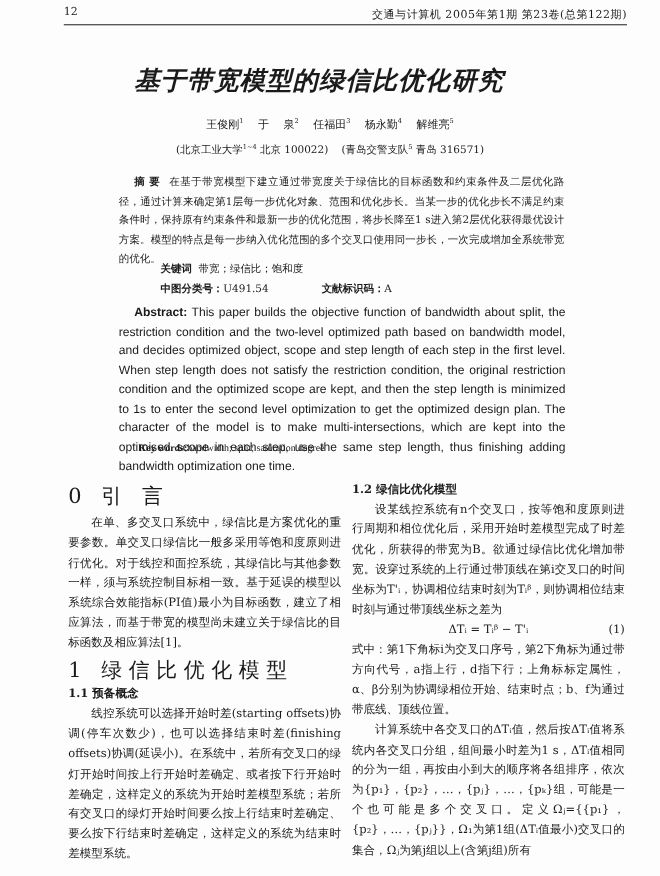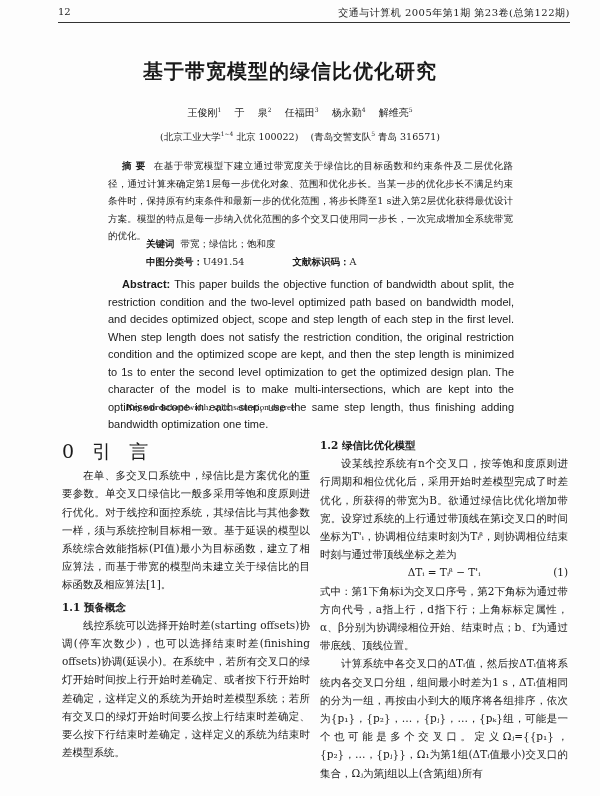--- a/index.html
+++ b/index.html
@@ -4,21 +4,21 @@
 <style>
   html, body { margin:0; padding:0; }
   body {
     width:600px; height:796px; overflow:hidden; background:#fdfdfd; color:#1a1a1a;
     font-family:"DejaVu Serif", "Liberation Serif", serif; position:relative;
   }
   .hdr { position:absolute; top:4px; left:58px; right:30px; height:18px; font-size:10px; }
   .hdr .pno { position:absolute; left:0; top:2px; }
   .hdr .jr { position:absolute; right:0; top:2px; letter-spacing:0.5px; }
   .hdr-rule { position:absolute; top:22px; left:58px; right:30px; border-top:1px solid #333; }
-  .title { position:absolute; top:58px; left:0; width:580px; text-align:center; font-size:20px; font-weight:bold; letter-spacing:1px; }
+  .title { position:absolute; top:58px; left:0; width:580px; text-align:center; font-size:23px; font-weight:bold; letter-spacing:1px;font-style:italic; }
   .authors { position:absolute; top:106px; left:0; width:600px; text-align:center; font-size:10px; word-spacing:10px; }
   .affil { position:absolute; top:130px; left:0; width:600px; text-align:center; font-size:9.5px; }
   sup { font-size:6px; }
   .abs-cn { position:absolute; top:157px; left:108px; width:405px; font-size:9.5px; line-height:17.5px; text-indent:14px; text-align:justify; }
   .abs-cn .lab { font-weight:bold; margin-right:8px; }
   .meta { position:absolute; left:122px; font-size:9.5px; }
   .meta .lab { font-weight:bold;margin-left:24px; }
   .abs-en { position:absolute; top:276px; left:108px; width:406px; font-size:11px; line-height:17.5px; text-indent:14px; text-align:justify; font-family:Liberation Sans, sans-serif; }
   .abs-en .lab { font-weight:bold; }
   .kw-en { position:absolute; top:402px; left:126px; font-size:9px; font-family:"Liberation Serif", serif; }
@@ -74,20 +74,21 @@
   <span class="lab">Abstract:</span> <span>This paper builds the objective function of bandwidth about split, the restriction condition and the two-level optimized path based on bandwidth model, and decides optimized object, scope and step length of each step in the first level. When step length does not satisfy the restriction condition, the original restriction condition and the optimized scope are kept, and then the step length is minimized to 1s to enter the second level optimization to get the optimized design plan. The character of the model is to make multi-intersections, which are kept into the optimised scope in each step, use the same step length, thus finishing adding bandwidth optimization one time.</span>
 </div>
 
 <div class="kw-en">
   <span class="lab">Key words:</span><span>bandwidth; split; saturation degree</span>
 </div>
 
 <div class="col left" style="top:442px;">
   <div class="h1">0 引 言</div>
   <p class="p" style="margin-top:6px;">在单、多交叉口系统中，绿信比是方案优化的重要参数。单交叉口绿信比一般多采用等饱和度原则进行优化。对于线控和面控系统，其绿信比与其他参数一样，须与系统控制目标相一致。基于延误的模型以系统综合效能指标(PI值)最小为目标函数，建立了相应算法，而基于带宽的模型尚未建立关于绿信比的目标函数及相应算法[1]。</p>
+  <div class="h1" style="margin-top:6px;">1 绿信比优化模型</div>
   <div class="h2" style="margin-top:4px;">1.1 预备概念</div>
   <p class="p">线控系统可以选择开始时差(starting offsets)协调(停车次数少)，也可以选择结束时差(finishing offsets)协调(延误小)。在系统中，若所有交叉口的绿灯开始时间按上行开始时差确定、或者按下行开始时差确定，这样定义的系统为开始时差模型系统；若所有交叉口的绿灯开始时间要么按上行结束时差确定、要么按下行结束时差确定，这样定义的系统为结束时差模型系统。</p>
 </div>
 
 <div class="col right" style="top:436px;">
   <div class="h2">1.2 绿信比优化模型</div>
   <p class="p">设某线控系统有n个交叉口，按等饱和度原则进行周期和相位优化后，采用开始时差模型完成了时差优化，所获得的带宽为B。欲通过绿信比优化增加带宽。设穿过系统的上行通过带顶线在第i交叉口的时间坐标为T'ᵢ，协调相位结束时刻为Tᵢᵝ，则协调相位结束时刻与通过带顶线坐标之差为</p>
   <div class="eq">
     <span>ΔTᵢ = Tᵢᵝ − T'ᵢ</span>
     <span class="n">(1)</span>

